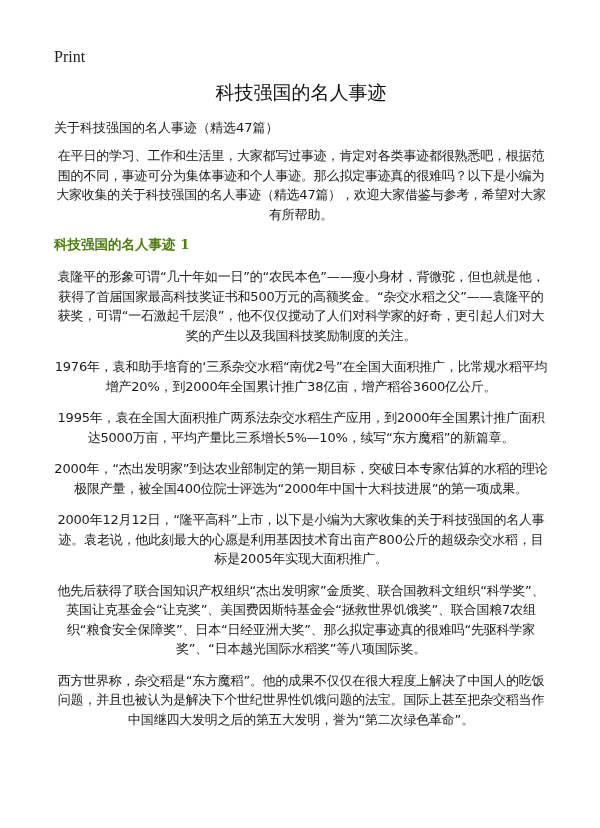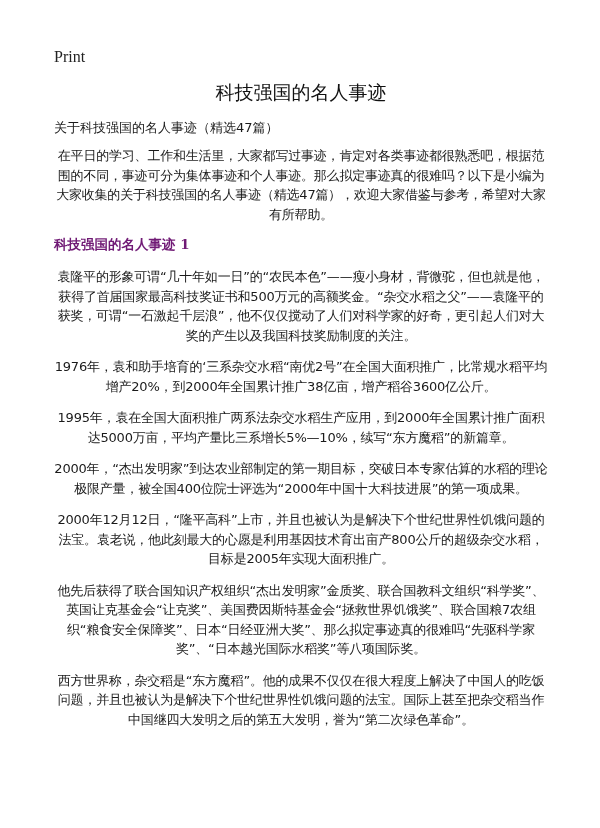--- a/index.html
+++ b/index.html
@@ -4,36 +4,36 @@
 <style>
   html, body { margin: 0; padding: 0; background: #ffffff; }
   body { width: 600px; height: 828px; overflow: hidden; position: relative; color: #1a1a1a;
          font-family: "DejaVu Sans", sans-serif; }
   .page { position: absolute; left: 54px; top: 0; width: 494px; }
   .print { position: absolute; top: 48px; left: 0; font-family: "Liberation Serif", serif; font-size: 16px; color: #222; }
   .title { position: absolute; top: 80px; left: 0; width: 494px; text-align: center; font-size: 19px; color: #111; }
   .subtitle { position: absolute; top: 119px; left: 0; font-size: 13px; white-space: nowrap; }
   .flow { position: absolute; top: 146px; left: 0; width: 494px; }
   .p { font-size: 13px; line-height: 19.5px; margin: 0 0 12px 0; text-align: center; letter-spacing: -0.2px; word-break: break-all; }
-  .h { font-family: "DejaVu Serif", serif; font-weight: bold; font-size: 13.5px; margin: 4px 0 13px 0; color: #701a75; }
+  .h { font-family: "DejaVu Serif", serif; font-weight: bold; font-size: 13.5px; margin: 4px 0 13px 0; color: #4d7c0f; }
 </style>
 </head>
 <body>
 
 <div class="page">
   <div class="print">Print</div>
   <div class="title">科技强国的名人事迹</div>
   <div class="subtitle">关于科技强国的名人事迹（精选47篇）</div>
 
   <div class="flow">
     <p class="p">在平日的学习、工作和生活里，大家都写过事迹，肯定对各类事迹都很熟悉吧，根据范围的不同，事迹可分为集体事迹和个人事迹。那么拟定事迹真的很难吗？以下是小编为大家收集的关于科技强国的名人事迹（精选47篇），欢迎大家借鉴与参考，希望对大家有所帮助。</p>
 
     <div class="h">科技强国的名人事迹 1</div>
     <p class="p">袁隆平的形象可谓“几十年如一日”的“农民本色”——瘦小身材，背微驼，但也就是他，获得了首届国家最高科技奖证书和500万元的高额奖金。“杂交水稻之父”——袁隆平的获奖，可谓“一石激起千层浪”，他不仅仅搅动了人们对科学家的好奇，更引起人们对大奖的产生以及我国科技奖励制度的关注。</p>
     <p class="p">1976年，袁和助手培育的‘三系杂交水稻“南优2号”在全国大面积推广，比常规水稻平均增产20%，到2000年全国累计推广38亿亩，增产稻谷3600亿公斤。</p>
     <p class="p">1995年，袁在全国大面积推广两系法杂交水稻生产应用，到2000年全国累计推广面积达5000万亩，平均产量比三系增长5%—10%，续写“东方魔稻”的新篇章。</p>
     <p class="p">2000年，“杰出发明家”到达农业部制定的第一期目标，突破日本专家估算的水稻的理论极限产量，被全国400位院士评选为“2000年中国十大科技进展”的第一项成果。</p>
-    <p class="p">2000年12月12日，“隆平高科”上市，并且也被认为是解决下个世纪世界性饥饿问题的法宝。袁老说，他此刻最大的心愿是利用基因技术育出亩产800公斤的超级杂交水稻，目标是2005年实现大面积推广。</p>
+    <p class="p">2000年12月12日，“隆平高科”上市，以下是小编为大家收集的关于科技强国的名人事迹。袁老说，他此刻最大的心愿是利用基因技术育出亩产800公斤的超级杂交水稻，目标是2005年实现大面积推广。</p>
     <p class="p">他先后获得了联合国知识产权组织“杰出发明家”金质奖、联合国教科文组织“科学奖”、英国让克基金会“让克奖”、美国费因斯特基金会“拯救世界饥饿奖”、联合国粮7农组织“粮食安全保障奖”、日本“日经亚洲大奖”、那么拟定事迹真的很难吗“先驱科学家奖”、“日本越光国际水稻奖”等八项国际奖。</p>
     <p class="p">西方世界称，杂交稻是“东方魔稻”。他的成果不仅仅在很大程度上解决了中国人的吃饭问题，并且也被认为是解决下个世纪世界性饥饿问题的法宝。国际上甚至把杂交稻当作中国继四大发明之后的第五大发明，誉为“第二次绿色革命”。</p>
 
   </div>
 </div>
 
 </body></html>

